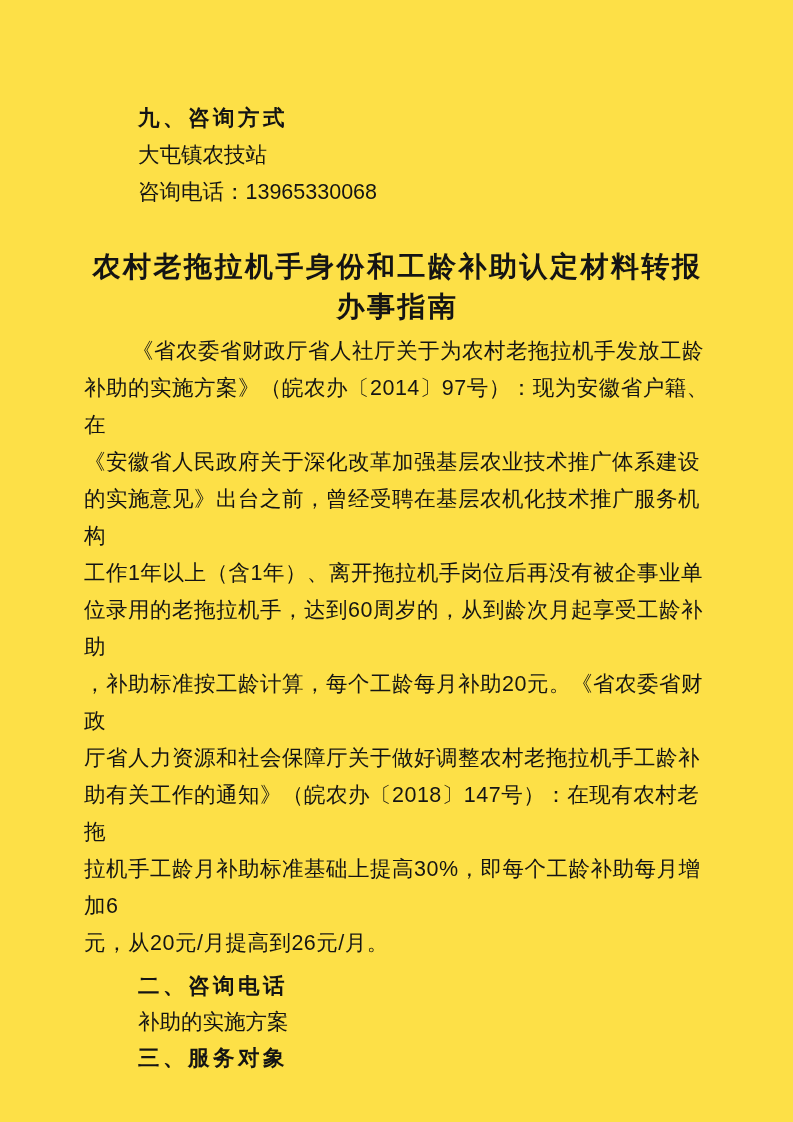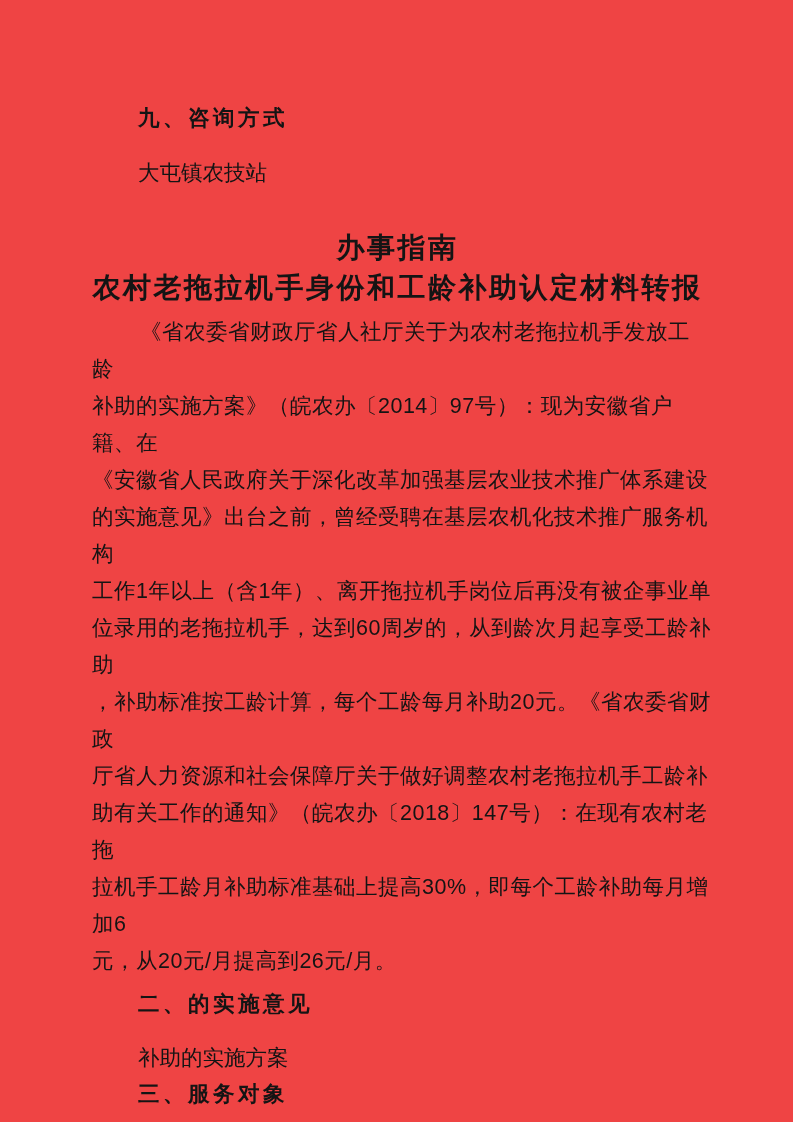--- a/index.html
+++ b/index.html
@@ -4,21 +4,21 @@
 <style>
   html, body {
     margin: 0;
     padding: 0;
     background: #ffffff;
   }
   .page {
     position: relative;
     width: 793px;
     height: 1122px;
-    background: #ef4444;
+    background: #fde047;
     color: #141414;
     font-family: "Liberation Sans", "DejaVu Sans", sans-serif;
     overflow: hidden;
     box-sizing: border-box;
   }
   .content {
     box-sizing: border-box;
     padding: 100px 82px 0 84px;
   }
   .line {
@@ -26,80 +26,79 @@
     line-height: 37px;
     white-space: nowrap;
   }
   .sec-heading {
     font-weight: 700;
     letter-spacing: 3.5px;
     text-indent: 54px;
   }
   .plain-indent {
     text-indent: 54px;
-    margin-top: 18px;
   }
   .doc-title {
     margin: 36px 0 0 0;
     font-size: 28px;
     font-weight: 700;
     line-height: 40px;
     letter-spacing: 2.5px;
     text-align: center;
   }
   .heading-basis {
     margin-top: 37px;
   }
   .para {
     margin-top: 6px;
     font-size: 21.5px;
     line-height: 37px;
     letter-spacing: 0.5px;
     white-space: pre-line;
     text-indent: 48px;
-    margin-left: 8px;
   }
   .bottom .line {
     line-height: 36px;
   }
   .heading-agency {
     margin-top: 6px;
   }
 </style>
 </head>
 <body>
 
 <div class="page">
   <div class="content">
 
     <div class="line sec-heading">九、咨询方式</div>
 
     <div class="line plain-indent">大屯镇农技站</div>
 
+    <div class="line plain-indent">咨询电话：13965330068</div>
 
     <div class="doc-title">
+      <div>农村老拖拉机手身份和工龄补助认定材料转报</div>
       <div>办事指南</div>
-      <div>农村老拖拉机手身份和工龄补助认定材料转报</div>
     </div>
 
 
     <div class="para">《省农委省财政厅省人社厅关于为农村老拖拉机手发放工龄
 补助的实施方案》（皖农办〔2014〕97号）：现为安徽省户籍、在
 《安徽省人民政府关于深化改革加强基层农业技术推广体系建设
 的实施意见》出台之前，曾经受聘在基层农机化技术推广服务机构
 工作1年以上（含1年）、离开拖拉机手岗位后再没有被企事业单
 位录用的老拖拉机手，达到60周岁的，从到龄次月起享受工龄补助
 ，补助标准按工龄计算，每个工龄每月补助20元。《省农委省财政
 厅省人力资源和社会保障厅关于做好调整农村老拖拉机手工龄补
 助有关工作的通知》（皖农办〔2018〕147号）：在现有农村老拖
 拉机手工龄月补助标准基础上提高30%，即每个工龄补助每月增加6
 元，从20元/月提高到26元/月。</div>
 
     <div class="bottom">
-      <div class="line sec-heading heading-agency">二、的实施意见</div>
+      <div class="line sec-heading heading-agency">二、咨询电话</div>
 
       <div class="line plain-indent">补助的实施方案</div>
 
       <div class="line sec-heading">三、服务对象</div>
 
     </div>
 
   </div>
 </div>
 

